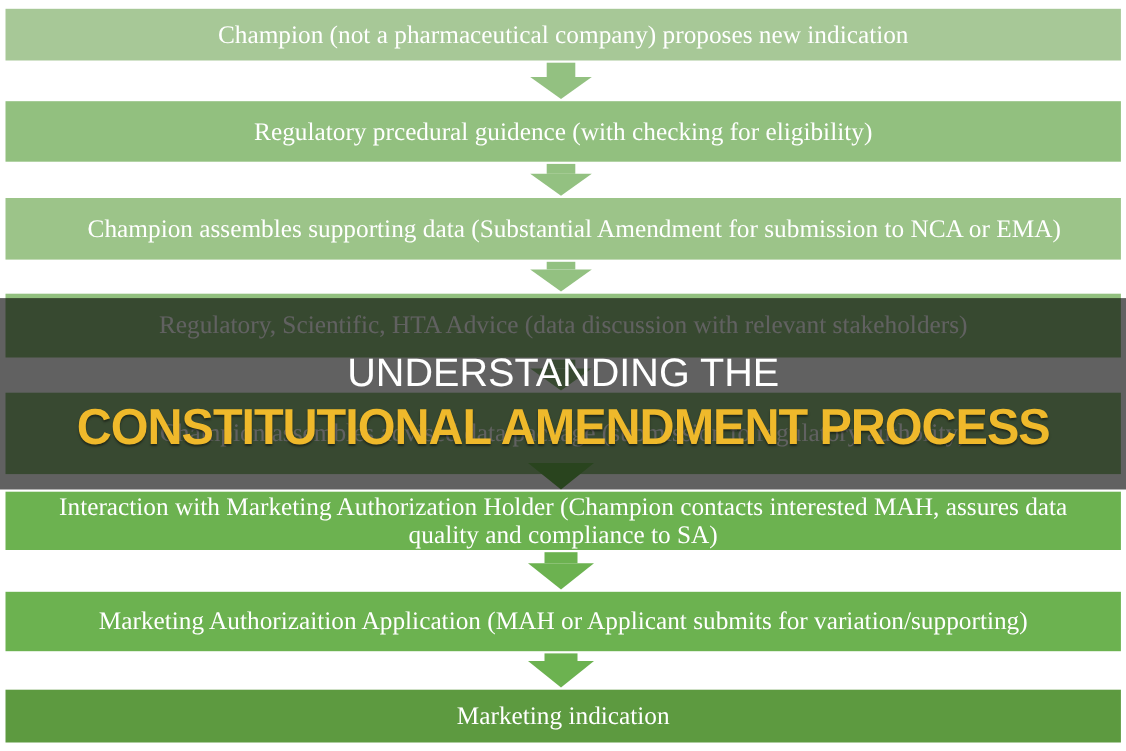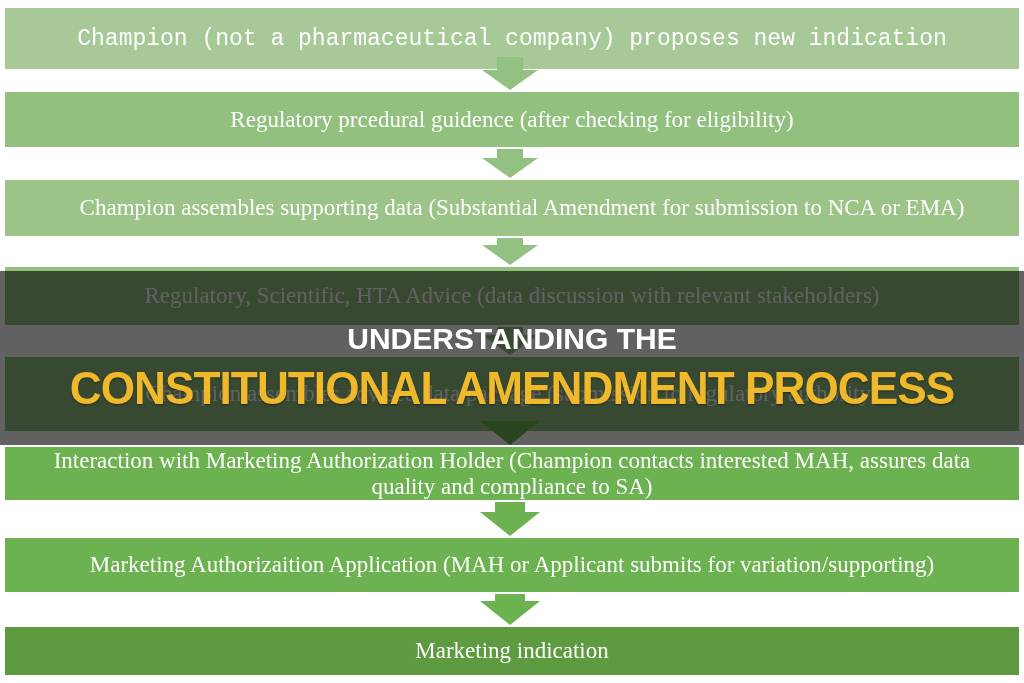--- a/index.html
+++ b/index.html
@@ -15,21 +15,21 @@
     left:5px;right:5px;
     display:flex;align-items:center;justify-content:center;
     text-align:center;
     color:#ffffff;
     font-size:23px;
     line-height:26px;
     padding:0 28px;
     box-sizing:border-box;
     z-index:1;
   }
-  .b1{top:8px;height:61px;font-family:Liberation Mono, monospace;}
+  .b1{top:8px;height:47px;}
   .b2{top:92px;height:55px;}
   .b3{top:180px;height:56px;padding-left:48px;}
   .b4{top:267px;height:58px;}
   .b5{top:357px;height:74px;}
   .b6{top:447px;height:53px;}
   .b7{top:538px;height:54px;}
   .b8{top:627px;height:48px;}
   .arrow{
     position:absolute;
     left:482px;
@@ -66,22 +66,22 @@
   .banner-line{
     position:absolute;
     left:0;width:1024px;
     text-align:center;
     z-index:6;
     font-family:"Liberation Sans", sans-serif;
     white-space:nowrap;
   }
   #banner-line1{
     top:322px;height:34px;line-height:34px;
-    font-size:30px;
-    font-weight:700;
+    font-size:36px;
+    font-weight:400;
   }
   #banner-line2{
     top:358px;height:60px;line-height:60px;
     font-size:46px;
     font-weight:bold;
     letter-spacing:-1px;
     transform:scaleX(.96);
     transform-origin:center;
     text-shadow:0 1px 2px rgba(0,0,0,.45);
   }
@@ -91,21 +91,21 @@
 
 <div id="stage">
 
   <div class="box b1" style="background: rgb(167, 200, 151);">Champion (not a pharmaceutical company) proposes new indication</div>
 
   <div class="arrow a1" style="--c: #93c181;">
     <div class="stem"></div>
     <div class="head"></div>
   </div>
 
-  <div class="box b2" style="background: rgb(146, 192, 127);">Regulatory prcedural guidence (after checking for eligibility)</div>
+  <div class="box b2" style="background: rgb(146, 192, 127);">Regulatory prcedural guidence (with checking for eligibility)</div>
 
   <div class="arrow a2" style="--c: #93c181;">
     <div class="stem"></div>
     <div class="head"></div>
   </div>
 
   <div class="box b3" style="background: rgb(156, 196, 137);">Champion assembles supporting data (Substantial Amendment for submission to NCA or EMA)</div>
 
   <div class="arrow a3" style="--c: #93c181;">
     <div class="stem"></div>

